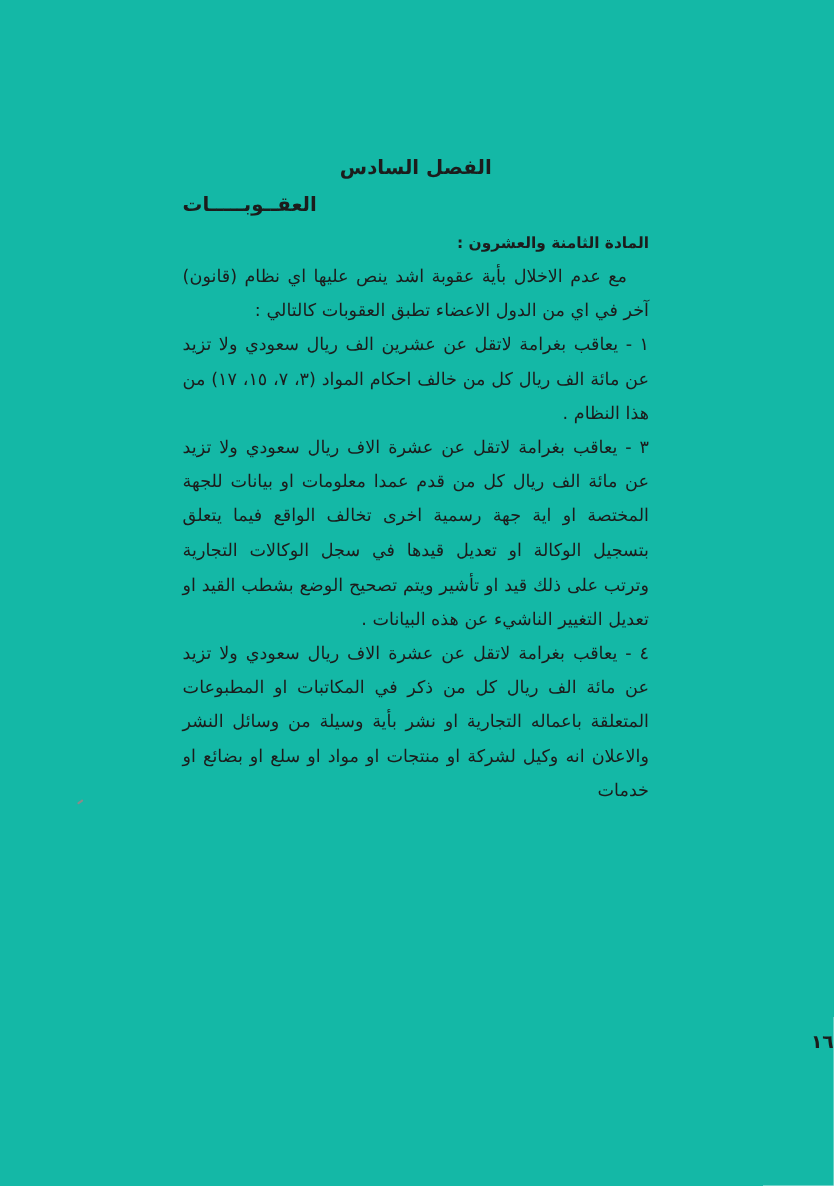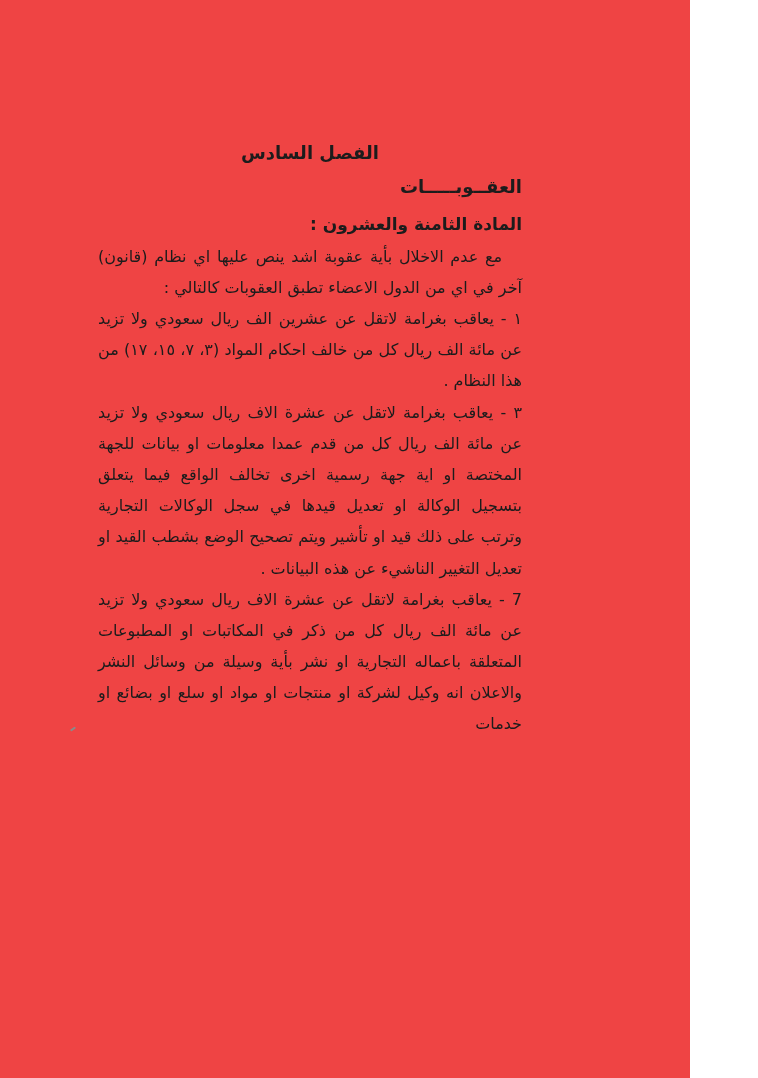--- a/index.html
+++ b/index.html
@@ -9,48 +9,48 @@
     background: #ffffff;
   }
   body {
     width: 758px;
     height: 1078px;
     font-family: "DejaVu Sans", sans-serif;
     color: #1c1c1c;
   }
   .page {
     position: relative;
-    width: 690px;
+    width: 758px;
     height: 1078px;
-    background: #ef4444;
+    background: #14b8a6;
     overflow: hidden;
   }
   .content {
     position: absolute;
     top: 136px;
     right: 168px;
     width: 424px;
     direction: rtl;
   }
   .chapter-title {
     text-align: center;
     font-size: 18px;
     font-weight: bold;
     line-height: 1.9;
   }
   .chapter-subtitle {
-    text-align: right;
+    text-align: left;
     font-size: 18px;
     font-weight: bold;
     line-height: 1.9;
     margin-bottom: 4px;
     letter-spacing: 1px;
   }
   .article-heading {
-    font-size: 17px;
+    font-size: 14px;
     font-weight: bold;
     line-height: 1.9;
     text-align: right;
   }
   p.body-text {
     margin: 0;
     font-size: 16px;
     line-height: 1.95;
     text-align: justify;
     text-justify: inter-word;
@@ -91,21 +91,21 @@
 
     <div class="article-heading">المادة الثامنة والعشرون :</div>
 
     <p class="body-text intro">مع عدم الاخلال بأية عقوبة اشد ينص عليها اي نظام (قانون) آخر في اي من الدول الاعضاء تطبق العقوبات كالتالي :</p>
 
     <p class="body-text">١ - يعاقب بغرامة لاتقل عن عشرين الف ريال سعودي ولا تزيد عن مائة الف ريال كل من خالف احكام المواد (٣، ٧، ١٥، ١٧) من هذا النظام .</p>
 
 
     <p class="body-text">٣ - يعاقب بغرامة لاتقل عن عشرة الاف ريال سعودي ولا تزيد عن مائة الف ريال كل من قدم عمدا معلومات او بيانات للجهة المختصة او اية جهة رسمية اخرى تخالف الواقع فيما يتعلق بتسجيل الوكالة او تعديل قيدها في سجل الوكالات التجارية وترتب على ذلك قيد او تأشير ويتم تصحيح الوضع بشطب القيد او تعديل التغيير الناشيء عن هذه البيانات .</p>
 
-    <p class="body-text">7 - يعاقب بغرامة لاتقل عن عشرة الاف ريال سعودي ولا تزيد عن مائة الف ريال كل من ذكر في المكاتبات او المطبوعات المتعلقة باعماله التجارية او نشر بأية وسيلة من وسائل النشر والاعلان انه وكيل لشركة او منتجات او مواد او سلع او بضائع او خدمات</p>
+    <p class="body-text">٤ - يعاقب بغرامة لاتقل عن عشرة الاف ريال سعودي ولا تزيد عن مائة الف ريال كل من ذكر في المكاتبات او المطبوعات المتعلقة باعماله التجارية او نشر بأية وسيلة من وسائل النشر والاعلان انه وكيل لشركة او منتجات او مواد او سلع او بضائع او خدمات</p>
 
   </div>
 
   <div class="scan-artifact"></div>
 
   <div class="page-number">١٦</div>
 
 </div>
 
 </body></html>

